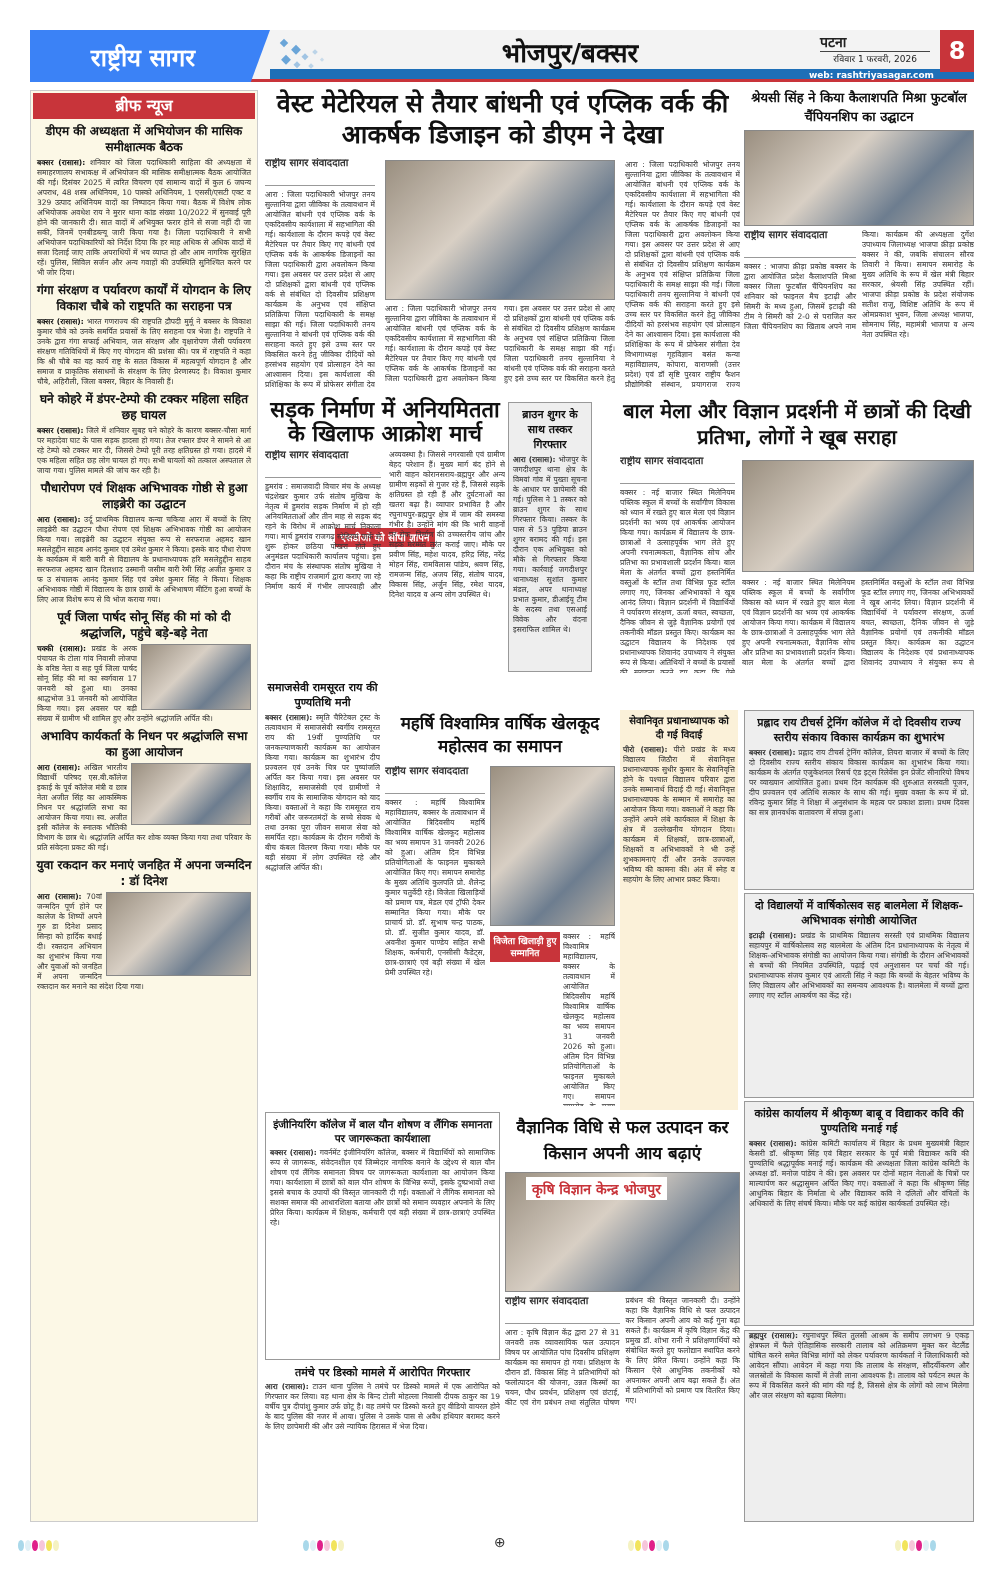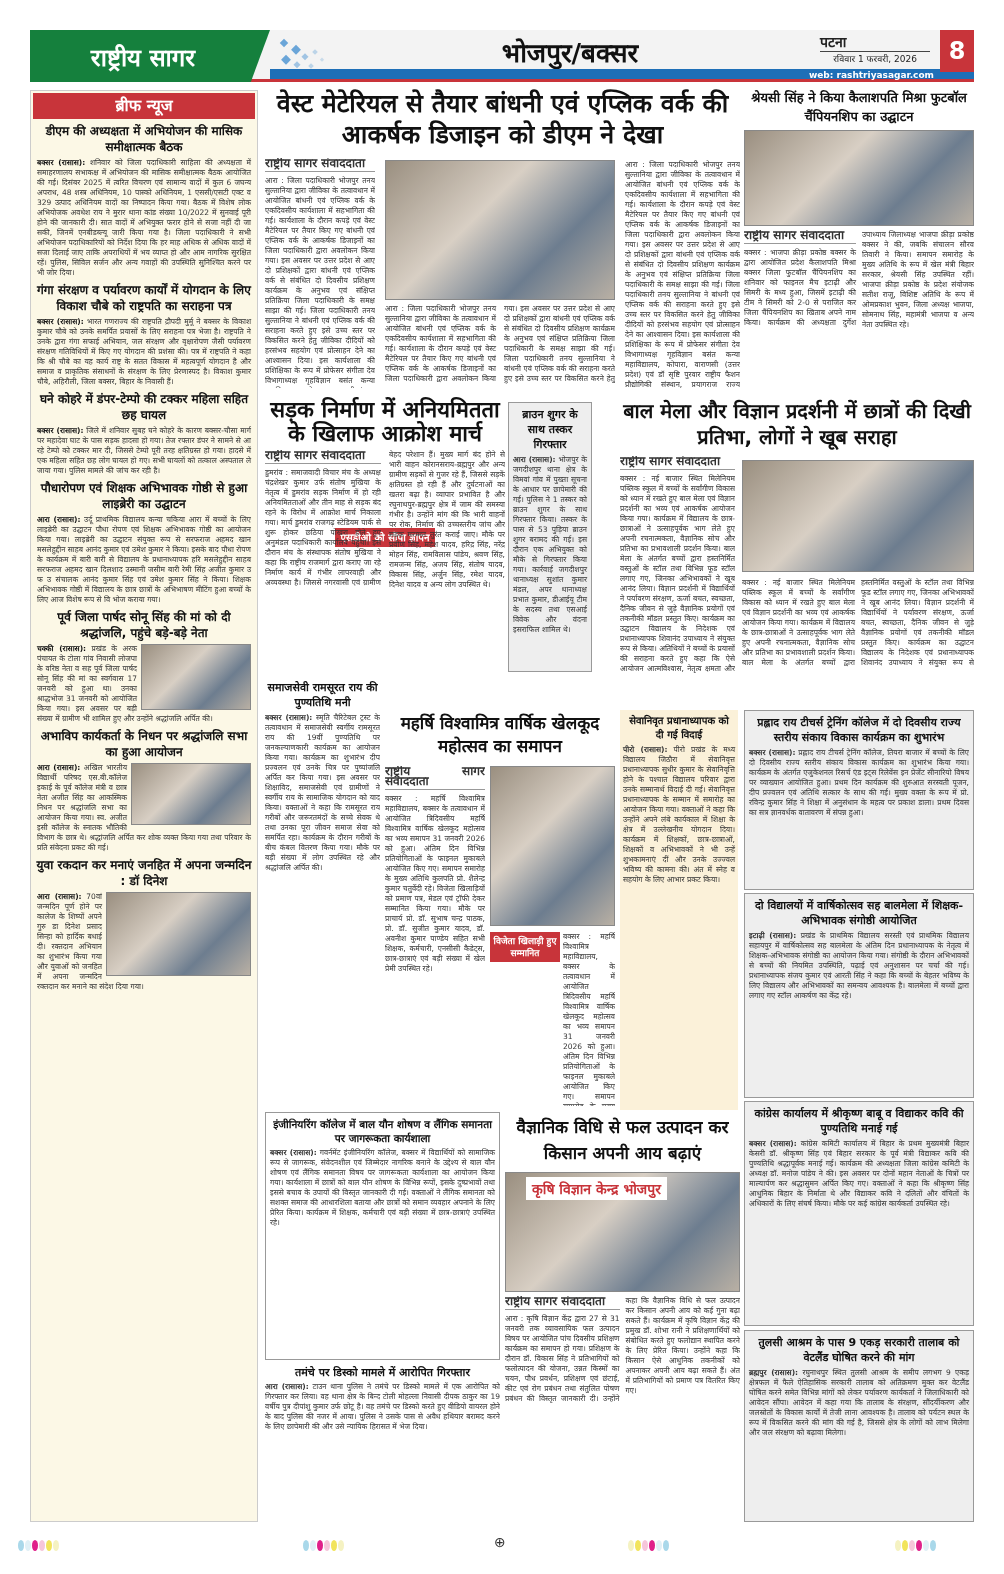--- a/index.html
+++ b/index.html
@@ -1,33 +1,33 @@
 <!DOCTYPE html>
 <html><head>
 <meta charset="utf-8">
 <style>
 *{box-sizing:border-box;margin:0;padding:0}
 body{width:1004px;height:1574px;background:#fff;font-family:"DejaVu Sans",sans-serif;position:relative;overflow:hidden;color:#222}
 .mast{position:absolute;left:30px;top:30px;width:944px;height:52px;background:#f3f3f3;border-bottom:3px solid #c8343a}
-.brand{position:absolute;left:0;top:0;width:240px;height:52px;background:#15803d;clip-path:polygon(0 0,100% 0,92% 100%,0 100%);color:#fff;font-family:"DejaVu Serif",serif;font-weight:bold;font-size:24px;display:flex;align-items:center;justify-content:center;padding-right:14px}
+.brand{position:absolute;left:0;top:0;width:240px;height:52px;background:#3b82f6;clip-path:polygon(0 0,100% 0,92% 100%,0 100%);color:#fff;font-family:"DejaVu Serif",serif;font-weight:bold;font-size:24px;display:flex;align-items:center;justify-content:center;padding-right:14px}
 .dots{position:absolute;left:245px;top:6px;width:70px;height:40px}
 .section{position:absolute;left:340px;top:0;width:400px;height:52px;font-family:"DejaVu Serif",serif;font-weight:bold;font-size:26px;text-align:center;line-height:46px;color:#111}
 .bluebar{position:absolute;left:240px;bottom:0;right:0;height:10px;background:#1e6fb7}
 .city{position:absolute;right:44px;top:2px;width:110px;text-align:left;font-size:14px;font-weight:bold;border-bottom:1px solid #444}
 .date{position:absolute;right:44px;top:22px;width:110px;text-align:center;font-size:9px}
 .web{position:absolute;right:40px;bottom:-1px;font-size:9px;color:#fff;font-weight:bold}
 .pno{position:absolute;right:0;top:0;width:34px;height:42px;background:#c8343a;color:#fff;font-size:24px;font-weight:bold;text-align:center;line-height:42px}
 .col{position:absolute;font-size:7.5px;line-height:10px;color:#333;text-align:justify;overflow:hidden}
 .brief{left:30px;top:90px;width:228px;height:1432px;background:#fcf8e6;border:1px solid #ccc}
 .briefhead{background:#c8343a;color:#fff;text-align:center;font-weight:bold;font-size:16px;height:26px;line-height:26px;margin:2px 2px 4px}
 h3{font-size:12px;line-height:16px;text-align:center;color:#111;margin:4px 4px 3px}
 .bp{padding:0 6px;margin-bottom:4px}
 .bp b{color:#111}
 h1.big{font-family:"DejaVu Sans",sans-serif;font-weight:bold;color:#111;text-align:center}
-.byline{font-size:12px;font-weight:bold;border-bottom:1px solid #999;padding-bottom:3px;margin-bottom:4px}
+.byline{font-size:10px;font-weight:bold;border-bottom:1px solid #999;padding-bottom:17px;margin-bottom:4px}
 .photo{background:linear-gradient(135deg,#9a8f80,#d8cfc4 40%,#6d7d8f 70%,#b9b0a4);border:1px solid #888}
 .box{background:#eee;border:1px solid #999}
 .sbox{background:#fbf1d9}
 .tag{background:#c8343a;color:#fff;font-weight:bold;text-align:center;font-size:12px;line-height:16px;padding:3px}
 .footer{position:absolute;top:1536px;left:0;width:1004px;height:20px}
 .pill{display:inline-block;width:6px;height:11px;border-radius:50%;margin-right:1px}
 </style>
 </head>
 <body>
 
@@ -167,21 +167,20 @@
 </div>
 <div class="box" style="position:absolute;left:744px;top:893px;width:230px;height:205px;overflow:hidden">
   <h3 style="font-size:11px;line-height:15px">दो विद्यालयों में वार्षिकोत्सव सह बालमेला में शिक्षक-अभिभावक संगोष्ठी आयोजित</h3>
   <p class="col" style="position:relative;padding:0 4px;height:165px"><b>इटाढ़ी (रासास):</b> <span>प्रखंड के प्राथमिक विद्यालय सरस्ती एवं प्राथमिक विद्यालय सहायपुर में वार्षिकोत्सव सह बालमेला के अंतिम दिन प्रधानाध्यापक के नेतृत्व में शिक्षक-अभिभावक संगोष्ठी का आयोजन किया गया। संगोष्ठी के दौरान अभिभावकों से बच्चों की नियमित उपस्थिति, पढ़ाई एवं अनुशासन पर चर्चा की गई। प्रधानाध्यापक संजय कुमार एवं आरती सिंह ने कहा कि बच्चों के बेहतर भविष्य के लिए विद्यालय और अभिभावकों का समन्वय आवश्यक है। बालमेला में बच्चों द्वारा लगाए गए स्टॉल आकर्षण का केंद्र रहे।</span></p>
 </div>
 <div class="box" style="position:absolute;left:744px;top:1101px;width:230px;height:225px;overflow:hidden">
   <h3 style="font-size:11px;line-height:15px">कांग्रेस कार्यालय में श्रीकृष्ण बाबू व विद्याकर कवि की पुण्यतिथि मनाई गई</h3>
   <p class="col" style="position:relative;padding:0 4px;height:185px"><b>बक्सर (रासास):</b> <span>कांग्रेस कमिटी कार्यालय में बिहार के प्रथम मुख्यमंत्री बिहार केसरी डॉ. श्रीकृष्ण सिंह एवं बिहार सरकार के पूर्व मंत्री विद्याकर कवि की पुण्यतिथि श्रद्धापूर्वक मनाई गई। कार्यक्रम की अध्यक्षता जिला कांग्रेस कमिटी के अध्यक्ष डॉ. मनोज पांडेय ने की। इस अवसर पर दोनों महान नेताओं के चित्रों पर माल्यार्पण कर श्रद्धासुमन अर्पित किए गए। वक्ताओं ने कहा कि श्रीकृष्ण सिंह आधुनिक बिहार के निर्माता थे और विद्याकर कवि ने दलितों और वंचितों के अधिकारों के लिए संघर्ष किया। मौके पर कई कांग्रेस कार्यकर्ता उपस्थित रहे।</span></p>
 </div>
 <div class="box" style="position:absolute;left:744px;top:1330px;width:230px;height:192px;overflow:hidden">
-  <h3 style="font-size:11px;line-height:15px">तुलसी आश्रम के पास 9 एकड़ सरकारी तालाब को वेटलैंड घोषित करने की मांग</h3>
   <p class="col" style="position:relative;padding:0 4px;height:150px"><b>ब्रह्मपुर (रासास):</b> <span>रघुनाथपुर स्थित तुलसी आश्रम के समीप लगभग 9 एकड़ क्षेत्रफल में फैले ऐतिहासिक सरकारी तालाब को अतिक्रमण मुक्त कर वेटलैंड घोषित करने समेत विभिन्न मांगों को लेकर पर्यावरण कार्यकर्ता ने जिलाधिकारी को आवेदन सौंपा। आवेदन में कहा गया कि तालाब के संरक्षण, सौंदर्यीकरण और जलस्रोतों के विकास कार्यों में तेजी लाना आवश्यक है। तालाब को पर्यटन स्थल के रूप में विकसित करने की मांग की गई है, जिससे क्षेत्र के लोगों को लाभ मिलेगा और जल संरक्षण को बढ़ावा मिलेगा।</span></p>
 </div>
 
 <div class="box" style="position:absolute;left:265px;top:1112px;width:235px;height:248px;overflow:hidden;background:#fff">
   <h3 style="font-size:10.5px;line-height:14px">इंजीनियरिंग कॉलेज में बाल यौन शोषण व लैंगिक समानता पर जागरूकता कार्यशाला</h3>
   <p class="col" style="position:relative;padding:0 4px;height:210px"><b>बक्सर (रासास):</b> <span>गवर्नमेंट इंजीनियरिंग कॉलेज, बक्सर में विद्यार्थियों को सामाजिक रूप से जागरूक, संवेदनशील एवं जिम्मेदार नागरिक बनाने के उद्देश्य से बाल यौन शोषण एवं लैंगिक समानता विषय पर जागरूकता कार्यशाला का आयोजन किया गया। कार्यशाला में छात्रों को बाल यौन शोषण के विभिन्न रूपों, इसके दुष्प्रभावों तथा इससे बचाव के उपायों की विस्तृत जानकारी दी गई। वक्ताओं ने लैंगिक समानता को सशक्त समाज की आधारशिला बताया और छात्रों को समान व्यवहार अपनाने के लिए प्रेरित किया। कार्यक्रम में शिक्षक, कर्मचारी एवं बड़ी संख्या में छात्र-छात्राएं उपस्थित रहे।</span></p>
 </div>
 
 <div style="position:absolute;left:265px;top:1363px;width:235px;height:160px">
   <h3 style="font-size:11px;line-height:15px;margin:2px 0">तमंचे पर डिस्को मामले में आरोपित गिरफ्तार</h3>

